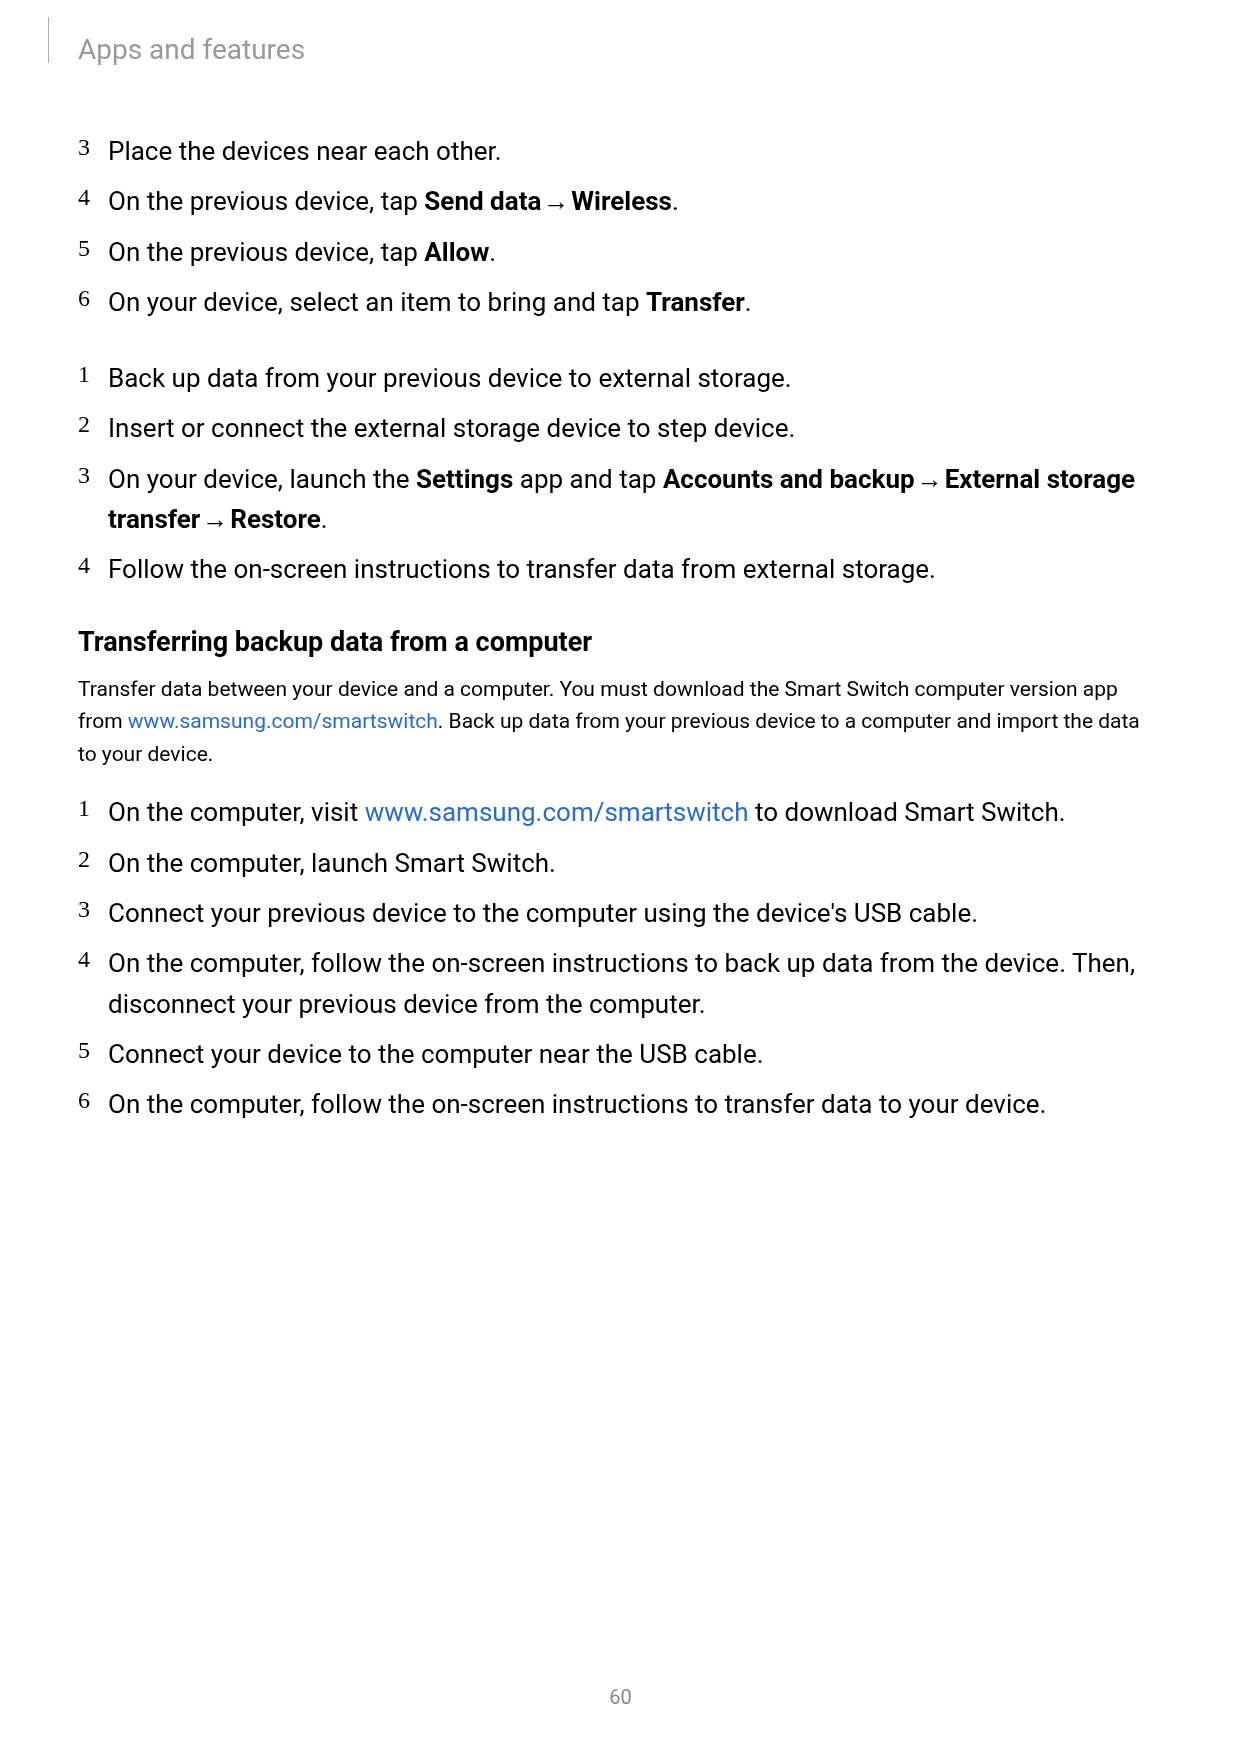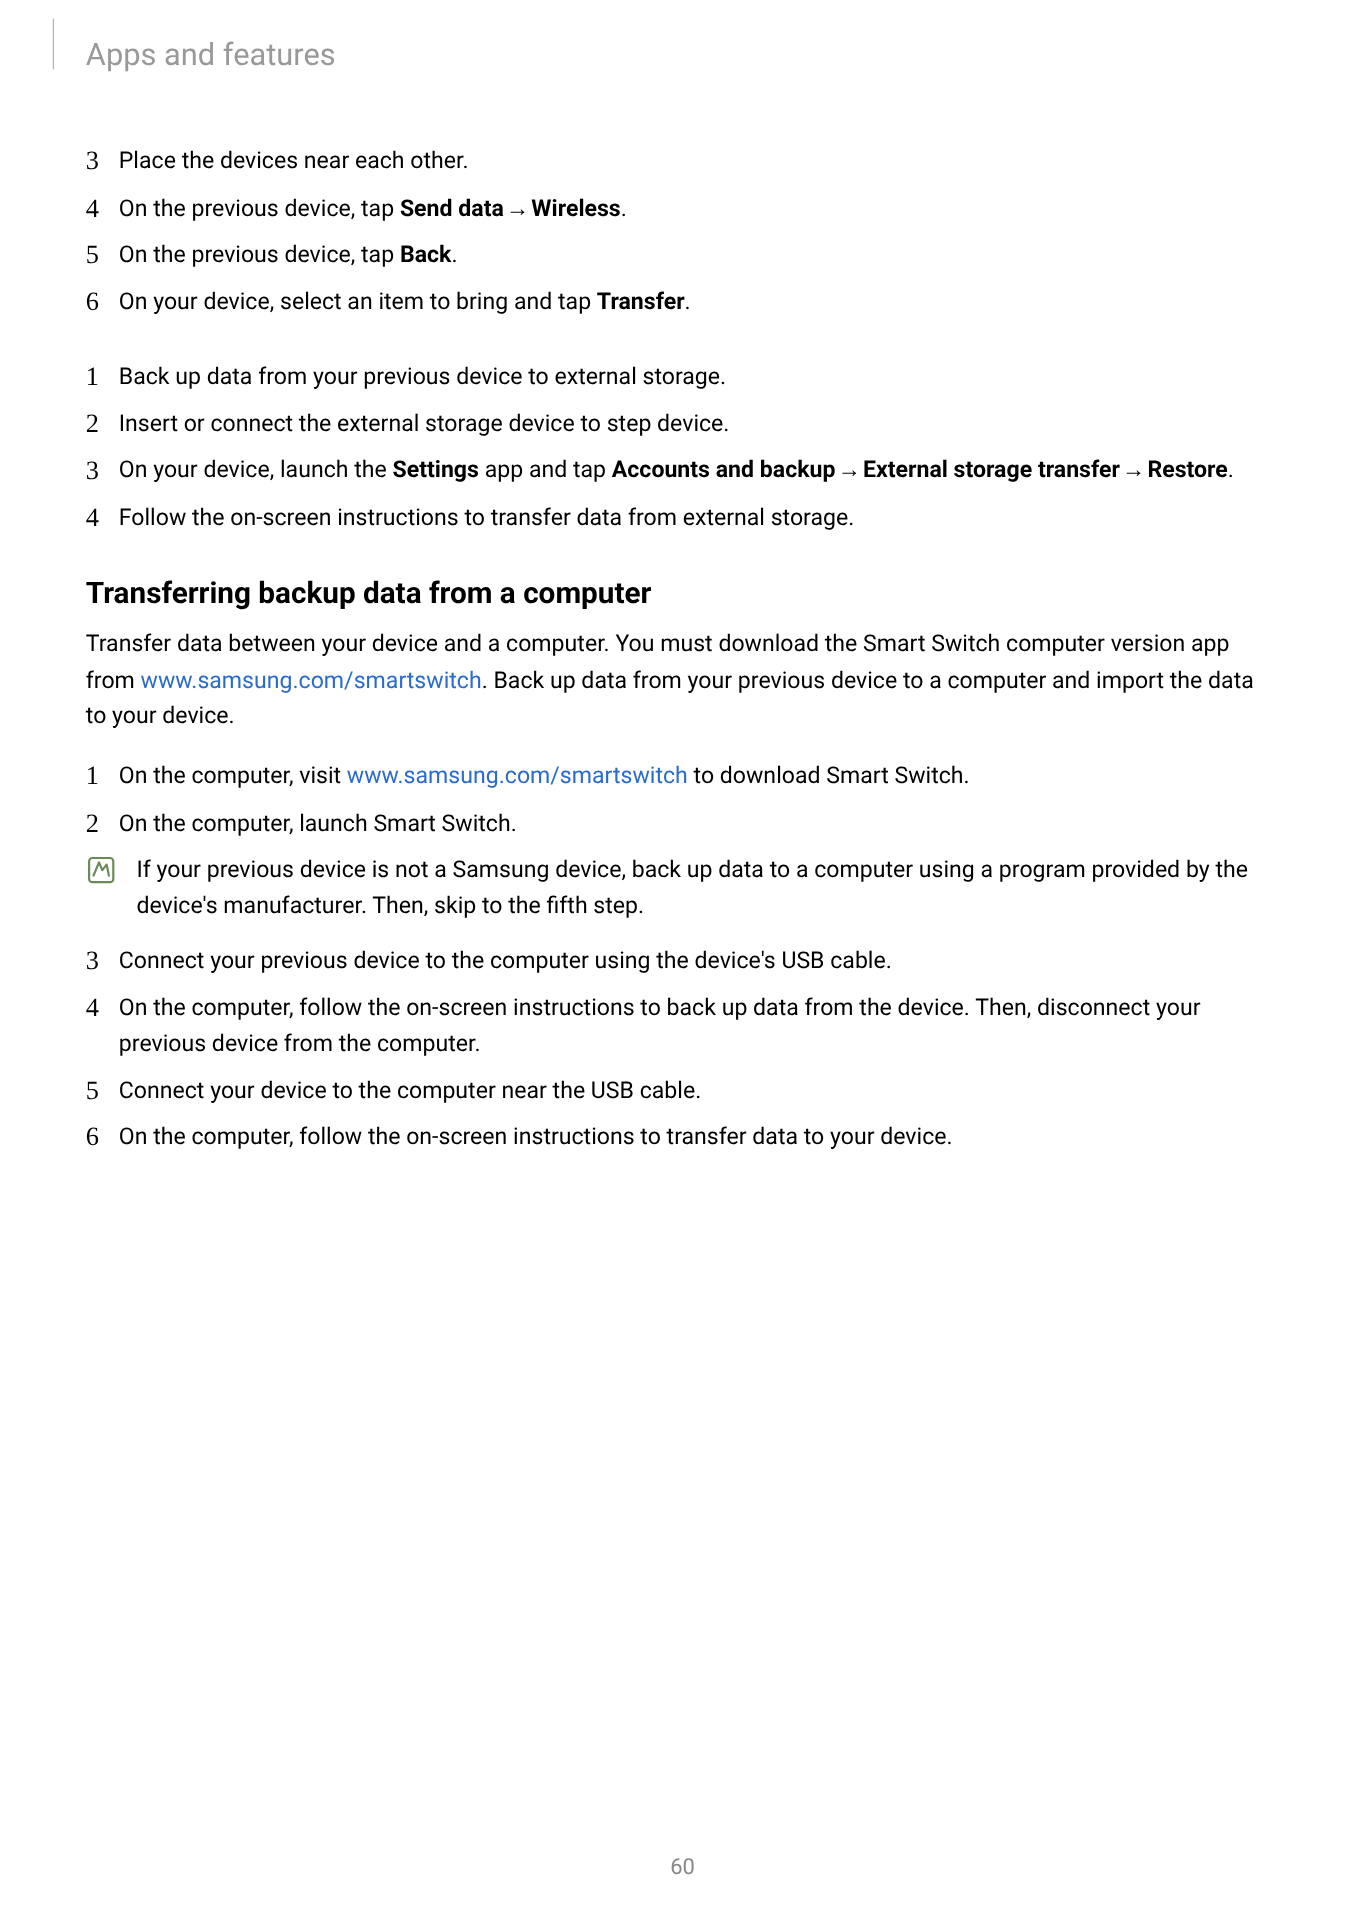--- a/index.html
+++ b/index.html
@@ -41,21 +41,21 @@
     }
     ol.steps {
       list-style: none;
       counter-reset: step;
       margin-bottom: 36px;
     }
     ol.steps > li {
       counter-increment: step;
       position: relative;
       padding-left: 30px;
-      font-size: 21px;
+      font-size: 26px;
       line-height: 1.55;
       margin-bottom: 10px;
       color: #000;
     }
     ol.steps > li::before {
       content: counter(step);
       position: absolute;
       left: 0;
       top: -2px;
       font-size: 24px;
@@ -123,21 +123,21 @@
   </div>
 
   <ol class="steps" style="counter-reset: step 2;">
     <li>
       <span>Place the devices near each other.</span>
     </li>
     <li>
       <span>On the previous device, tap </span><b>Send data</b><span class="arrow"> → </span><b>Wireless</b><span>.</span>
     </li>
     <li>
-      <span>On the previous device, tap </span><b>Back</b><span>.</span>
+      <span>On the previous device, tap </span><b>Allow</b><span>.</span>
     </li>
     <li>
       <span>On your device, select an item to bring and tap </span><b>Transfer</b><span>.</span>
     </li>
   </ol>
 
 
   <ol class="steps">
     <li>
       <span>Back up data from your previous device to external storage.</span>
@@ -160,29 +160,20 @@
 
   <ol class="steps" style="margin-bottom:8px;">
     <li>
       <span>On the computer, visit </span><a class="link">www.samsung.com/smartswitch</a><span> to download Smart Switch.</span>
     </li>
     <li>
       <span>On the computer, launch Smart Switch.</span>
     </li>
   </ol>
 
-  <div class="note-row">
-    <span class="note-icon">
-      <svg viewBox="0 0 28 28" width="28" height="28">
-        <rect x="3" y="3" width="22" height="22" rx="3" fill="none" stroke="#6a8a5a" stroke-width="2"></rect>
-        <path d="M 7 19 L 12 7 L 15 14 L 19 9 L 21 19" fill="none" stroke="#6a8a5a" stroke-width="2" stroke-linejoin="round" stroke-linecap="round"></path>
-      </svg>
-    </span>
-    <div class="note-text">If your previous device is not a Samsung device, back up data to a computer using a program provided by the device's manufacturer. Then, skip to the fifth step.</div>
-  </div>
 
   <ol class="steps" style="counter-reset: step 2;">
     <li>
       <span>Connect your previous device to the computer using the device's USB cable.</span>
     </li>
     <li>
       <span>On the computer, follow the on-screen instructions to back up data from the device. Then, disconnect your previous device from the computer.</span>
     </li>
     <li>
       <span>Connect your device to the computer near the USB cable.</span>

